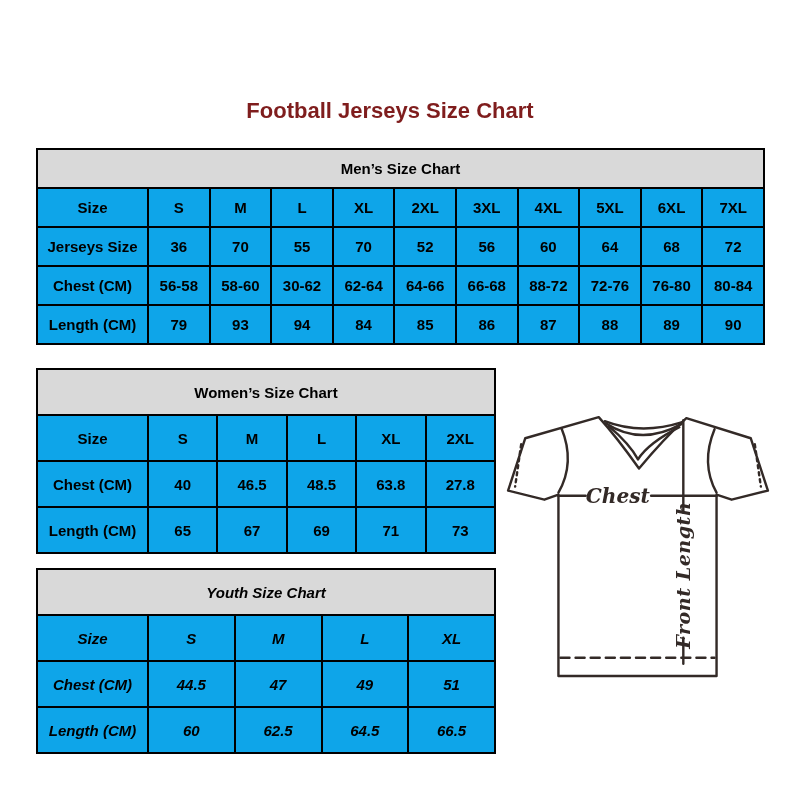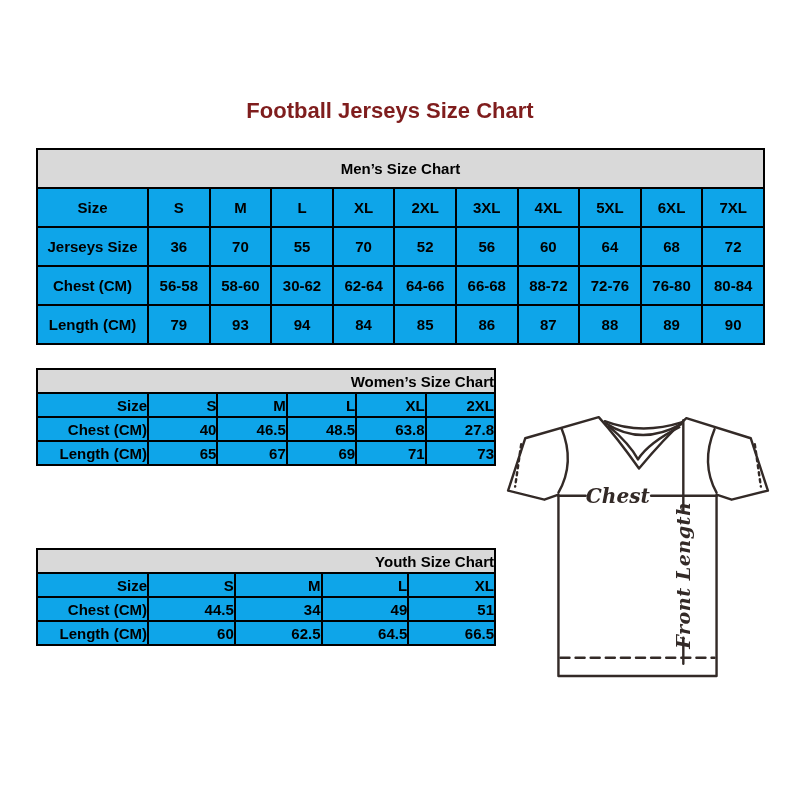--- a/index.html
+++ b/index.html
@@ -18,22 +18,22 @@
   table.size-table td {
     border: 2px solid #000; text-align: center; vertical-align: middle;
     font-weight: bold; font-size: 15px; color: #000; overflow: hidden; white-space: nowrap;
   }
   td.band-cell { background: #d9d9d9; font-size: 17px; height: 41px; }
   col.label-col { width: 111px; }
 
   table.men   { left: 36px; top: 148px; width: 729px; }
   table.men td { height: 39px; }
   table.women { left: 36px; top: 368px; width: 460px; }
-  table.youth { left: 36px; top: 548px; width: 460px; }
-  table.women td, table.youth td { height: 24px; text-align: right; }
+  table.youth { left: 36px; top: 568px; width: 460px; font-style: italic; }
+  table.women td, table.youth td { height: 46px; }
 
   .jersey { position: absolute; left: 500px; top: 400px; }
   .jersey-label {
     font-family: "DejaVu Serif", serif; font-style: italic; font-weight: bold;
     font-size: 20px; fill: #332a27;
   }
   .fl-label { font-size: 19px; letter-spacing: 0.5px; }
 </style>
 </head>
 <body>
@@ -154,21 +154,21 @@
       <tr>
         <td>Size</td>
         <td>S</td>
         <td>M</td>
         <td>L</td>
         <td>XL</td>
       </tr>
       <tr>
         <td>Chest (CM)</td>
         <td>44.5</td>
-        <td>34</td>
+        <td>47</td>
         <td>49</td>
         <td>51</td>
       </tr>
       <tr>
         <td>Length (CM)</td>
         <td>60</td>
         <td>62.5</td>
         <td>64.5</td>
         <td>66.5</td>
       </tr>

